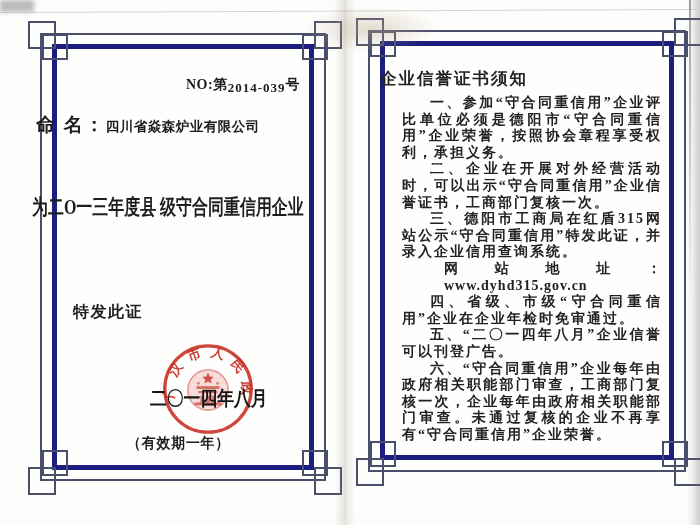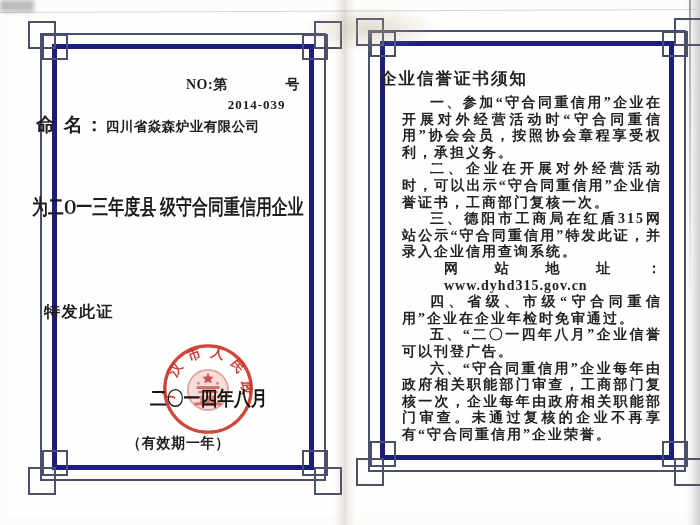--- a/index.html
+++ b/index.html
@@ -43,26 +43,26 @@
     background:linear-gradient(90deg,rgba(0,0,0,0) 0%,rgba(110,110,110,0.10) 45%,rgba(95,95,95,0.30) 100%);
   }
   .right-curl-line{
     position:absolute;right:9px;top:0;width:2px;height:300px;
     background:linear-gradient(180deg,rgba(90,90,90,0.55),rgba(90,90,90,0.0));
   }
 
   
   .txt{position:absolute;white-space:nowrap;font-weight:bold;color:#1d1d1d;}
   .serial-line{left:186px;top:76px;font-size:14px;letter-spacing:0.5px;}
-  .serial-num{position:relative;top:20px;font-size:13px;letter-spacing:1px;}
+  .serial-num{position:relative;top:3px;font-size:13px;letter-spacing:1px;}
   .name-line{left:36px;top:112px;}
   .name-label{font-size:19px;letter-spacing:2px;}
   .company-name{font-size:13.5px;letter-spacing:0.5px;}
   .award-line{left:32px;top:193px;font-size:21px;transform:scaleX(0.76);transform-origin:left top;}
-  .issue-line{left:44px;top:302px;font-size:16px;letter-spacing:1.5px;}
+  .issue-line{left:73px;top:302px;font-size:16px;letter-spacing:1.5px;}
   .date-line{left:150px;top:385px;font-size:20px;transform:scaleX(0.84);transform-origin:left top;color:#141414;z-index:6;}
   .validity-line{left:127px;top:434px;font-size:15px;transform:scaleX(0.92);transform-origin:left top;letter-spacing:1px;}
 
   .seal{position:absolute;left:160px;top:341px;width:96px;height:96px;z-index:5;}
 
   
   .notice-title{
     position:absolute;left:380px;top:68px;width:296px;text-align:left;
     font-size:16.5px;font-weight:bold;letter-spacing:2px;color:#222;
   }
@@ -133,21 +133,21 @@
       <circle cx="40" cy="44" r="1.6" fill="#c5352b" opacity="0.6"></circle>
       <circle cx="60" cy="44" r="1.6" fill="#c5352b" opacity="0.6"></circle>
     </g>
   </svg>
 
   <div class="txt date-line">二〇一四年八月</div>
   <div class="txt validity-line">（有效期一年）</div>
 
   <div class="notice-title">企业信誉证书须知</div>
   <div class="notice-body">
-    <p>一、参加“守合同重信用”企业在开展对外经营活动时“守合同重信用”协会会员，按照协会章程享受权利，承担义务。</p>
+    <p>一、参加“守合同重信用”企业评比单位必须是德阳市“守合同重信用”企业荣誉，按照协会章程享受权利，承担义务。</p>
     <p>二、企业在开展对外经营活动时，可以出示“守合同重信用”企业信誉证书，工商部门复核一次。</p>
     <p>三、德阳市工商局在红盾315网站公示“守合同重信用”特发此证，并录入企业信用查询系统。</p>
     <p class="no-indent">网站地址：www.dyhd315.gov.cn</p>
     <p>四、省级、市级“守合同重信用”企业在企业年检时免审通过。</p>
     <p>五、“二〇一四年八月”企业信誉可以刊登广告。</p>
     <p>六、“守合同重信用”企业每年由政府相关职能部门审查，工商部门复核一次，企业每年由政府相关职能部门审查。未通过复核的企业不再享有“守合同重信用”企业荣誉。</p>
   </div>
 
   <div class="fold-smudge"></div>
   <div class="fold-crease"></div>

